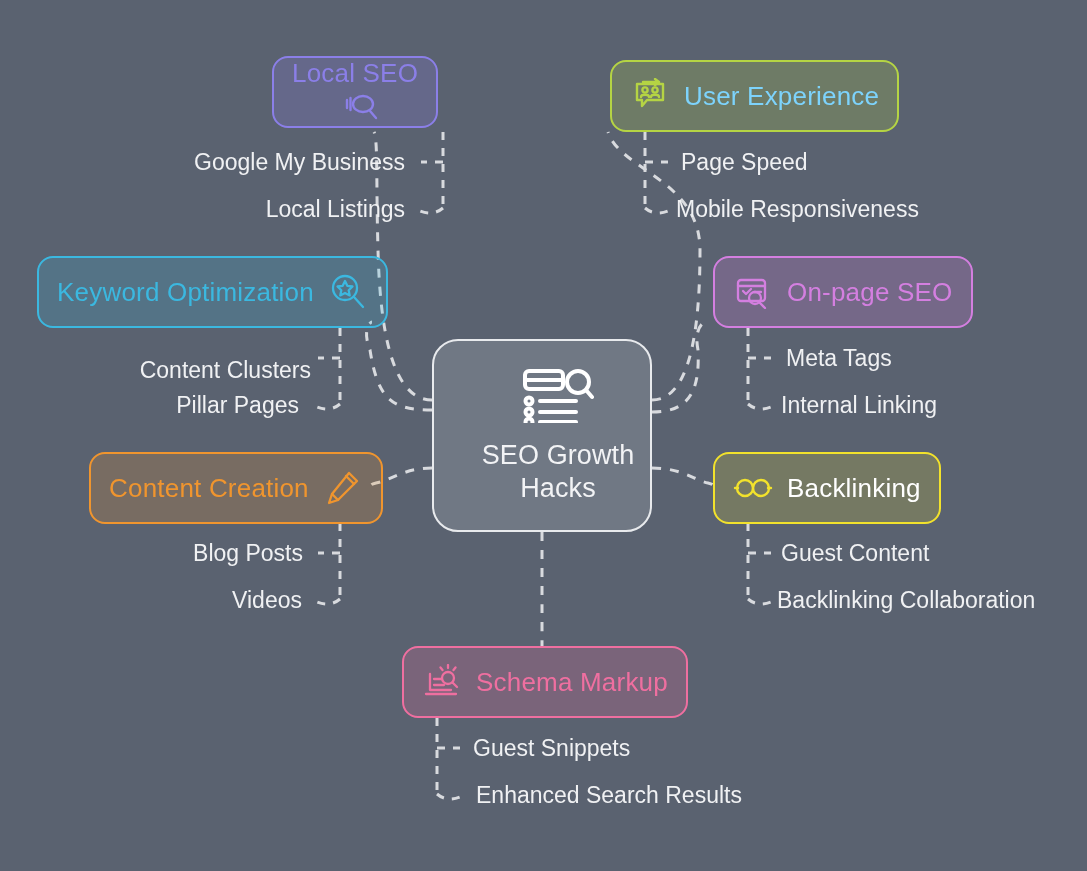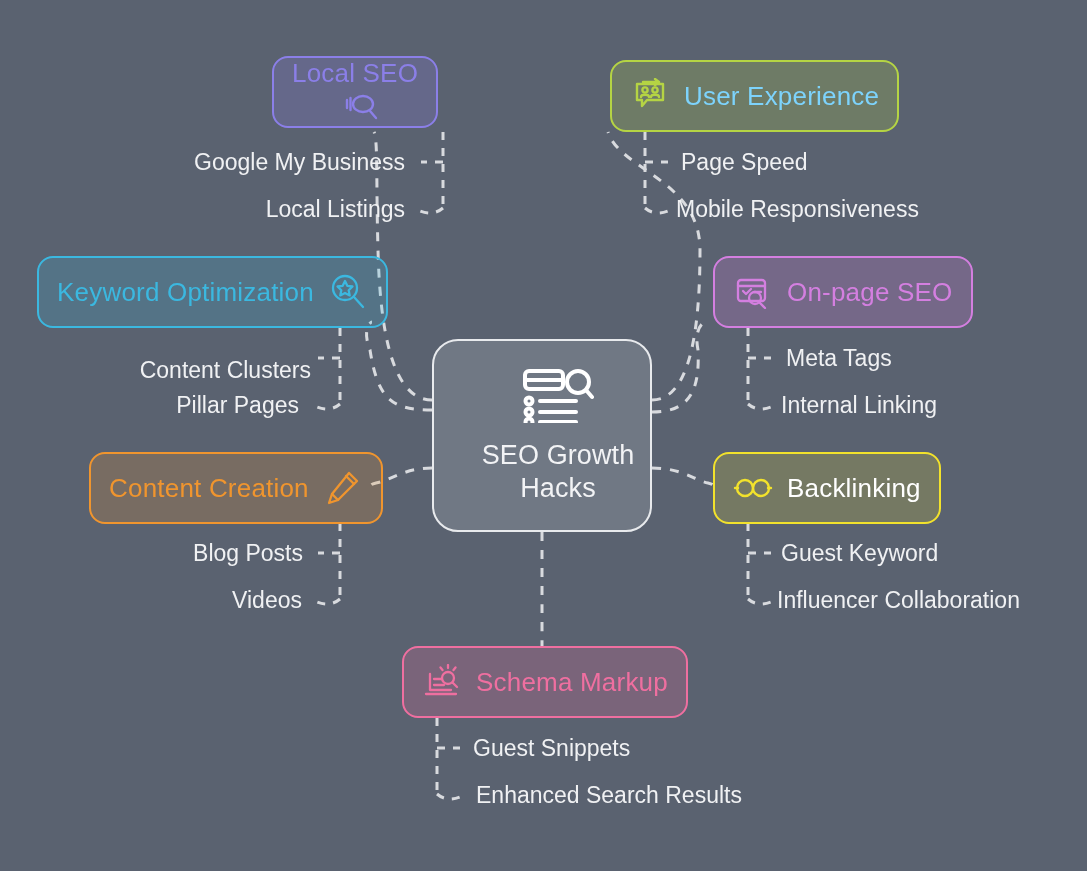--- a/index.html
+++ b/index.html
@@ -245,22 +245,22 @@
     <span class="node-icon">
       <svg width="40" height="26" viewBox="0 0 40 26" fill="none" stroke="#f2e22c" stroke-width="2.4" stroke-linecap="round">
         <circle cx="12" cy="13" r="8"></circle>
         <circle cx="28" cy="13" r="8"></circle>
         <line x1="2" y1="13" x2="5" y2="13"></line>
         <line x1="35" y1="13" x2="38" y2="13"></line>
       </svg>
     </span>
     <span class="node-label" style="color:#ffffff;">Backlinking</span>
   </div>
-  <div class="sub left-align" style="left:781px; top:539px;">Guest Keyword</div>
-  <div class="sub left-align" style="left:777px; top:586px;">Influencer Collaboration</div>
+  <div class="sub left-align" style="left:781px; top:539px;">Guest Content</div>
+  <div class="sub left-align" style="left:777px; top:586px;">Backlinking Collaboration</div>
 
   <div class="node icon-left" style="left:402px; top:646px; border-color:#ef6fa0; background:rgba(239,111,160,0.22);">
     <span class="node-icon">
       <svg width="38" height="36" viewBox="0 0 38 36" fill="none" stroke="#ef6fa0" stroke-width="2.3" stroke-linecap="round" stroke-linejoin="round">
         <path d="M7 10 L7 26 L28 26"></path>
         <path d="M3 30 L33 30"></path>
         <line x1="11" y1="15" x2="19" y2="15"></line>
         <line x1="11" y1="21" x2="21" y2="21"></line>
         <circle cx="25" cy="14" r="6"></circle>
         <path d="M29.5 18.5 L34 23"></path>

